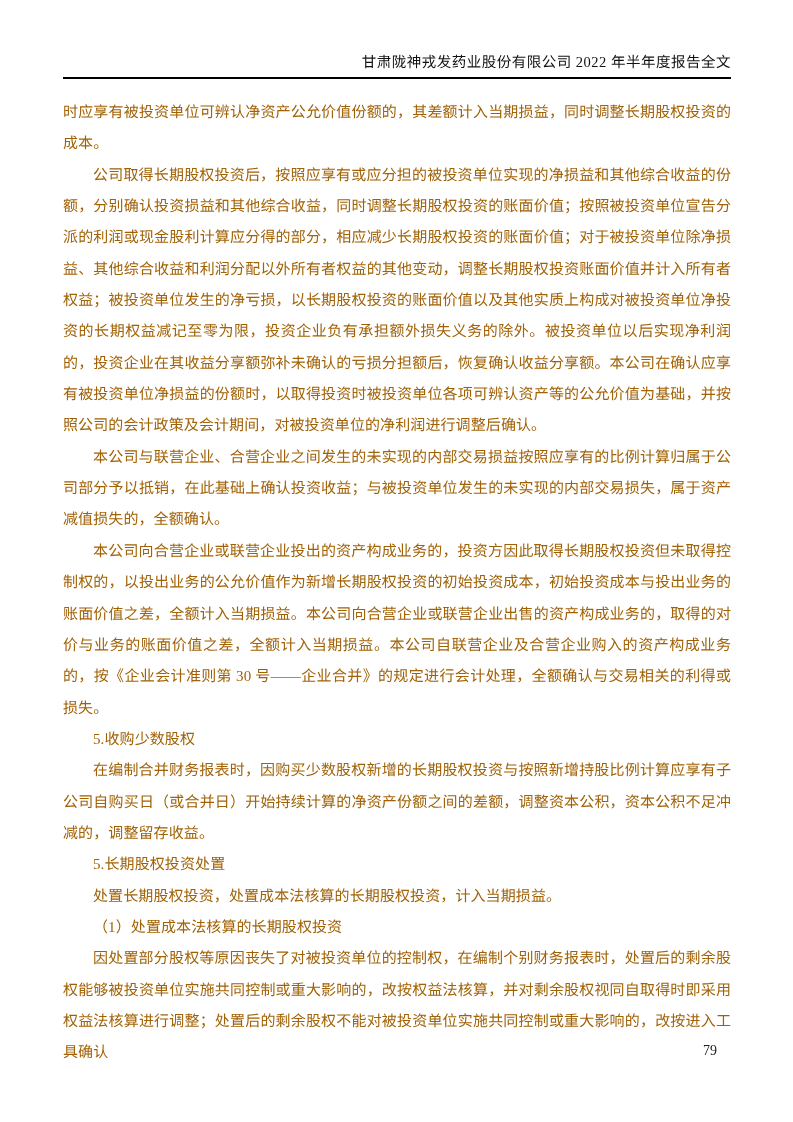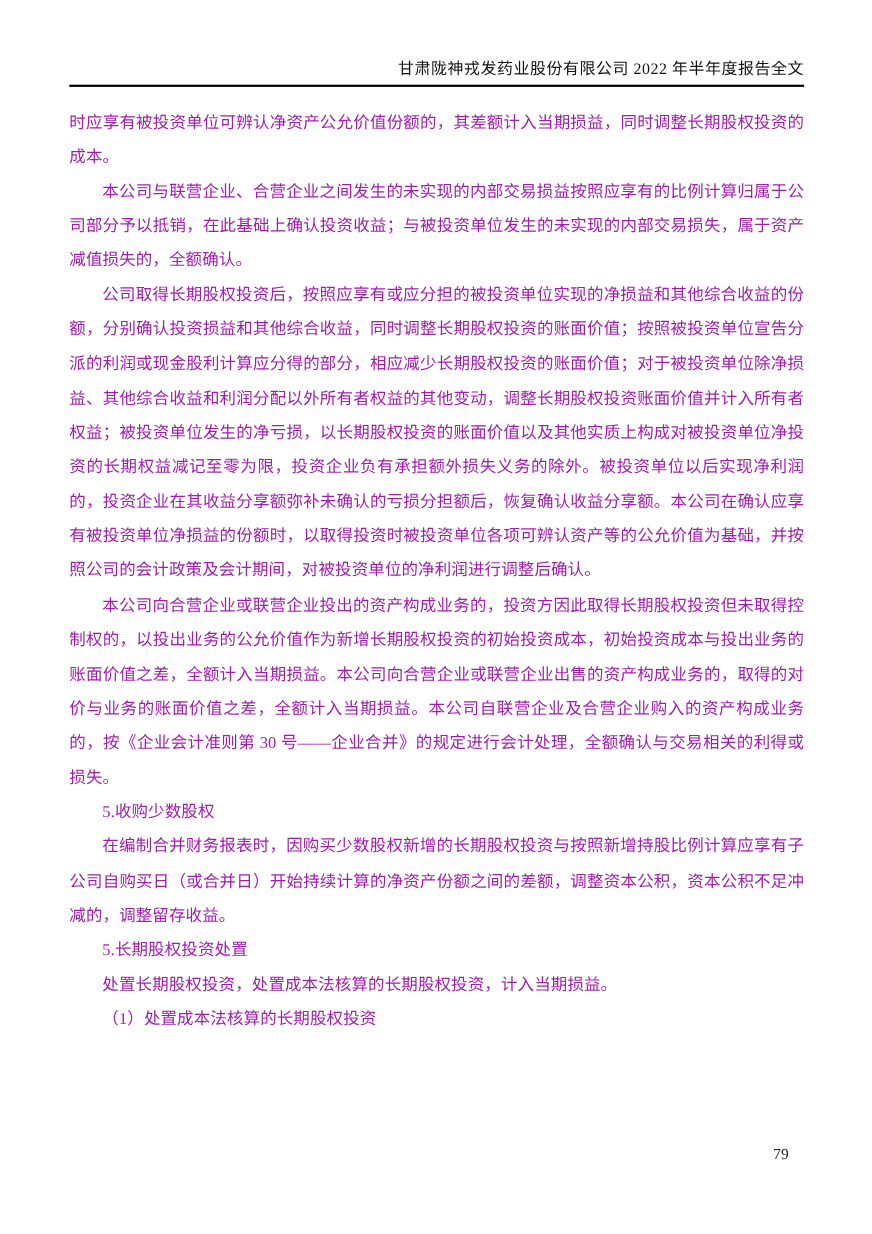--- a/index.html
+++ b/index.html
@@ -36,21 +36,21 @@
     top: 97px;
     left: 63px;
     width: 668px;
   }
   .content p {
     font-size: 15px;
     line-height: 31.35px;
     text-align: justify;
     text-indent: 2em;
     letter-spacing: 0.1px;
-    color: #a21caf;
+    color: #a16207;
     word-break: break-all;
   }
   .content p.no-indent { text-indent: 0; }
   .footer {
     position: absolute;
     right: 76px;
     bottom: 63px;
     font-size: 14px;
     color: #222;
     text-align: center;
@@ -62,25 +62,26 @@
 <div class="page">
 
   <div class="header">
     <span>甘肃陇神戎发药业股份有限公司 2022 年半年度报告全文</span>
   </div>
 
   <div class="header-rule"></div>
 
   <div class="content">
     <p class="no-indent">时应享有被投资单位可辨认净资产公允价值份额的，其差额计入当期损益，同时调整长期股权投资的成本。</p>
+    <p>公司取得长期股权投资后，按照应享有或应分担的被投资单位实现的净损益和其他综合收益的份额，分别确认投资损益和其他综合收益，同时调整长期股权投资的账面价值；按照被投资单位宣告分派的利润或现金股利计算应分得的部分，相应减少长期股权投资的账面价值；对于被投资单位除净损益、其他综合收益和利润分配以外所有者权益的其他变动，调整长期股权投资账面价值并计入所有者权益；被投资单位发生的净亏损，以长期股权投资的账面价值以及其他实质上构成对被投资单位净投资的长期权益减记至零为限，投资企业负有承担额外损失义务的除外。被投资单位以后实现净利润的，投资企业在其收益分享额弥补未确认的亏损分担额后，恢复确认收益分享额。本公司在确认应享有被投资单位净损益的份额时，以取得投资时被投资单位各项可辨认资产等的公允价值为基础，并按照公司的会计政策及会计期间，对被投资单位的净利润进行调整后确认。</p>
     <p>本公司与联营企业、合营企业之间发生的未实现的内部交易损益按照应享有的比例计算归属于公司部分予以抵销，在此基础上确认投资收益；与被投资单位发生的未实现的内部交易损失，属于资产减值损失的，全额确认。</p>
-    <p>公司取得长期股权投资后，按照应享有或应分担的被投资单位实现的净损益和其他综合收益的份额，分别确认投资损益和其他综合收益，同时调整长期股权投资的账面价值；按照被投资单位宣告分派的利润或现金股利计算应分得的部分，相应减少长期股权投资的账面价值；对于被投资单位除净损益、其他综合收益和利润分配以外所有者权益的其他变动，调整长期股权投资账面价值并计入所有者权益；被投资单位发生的净亏损，以长期股权投资的账面价值以及其他实质上构成对被投资单位净投资的长期权益减记至零为限，投资企业负有承担额外损失义务的除外。被投资单位以后实现净利润的，投资企业在其收益分享额弥补未确认的亏损分担额后，恢复确认收益分享额。本公司在确认应享有被投资单位净损益的份额时，以取得投资时被投资单位各项可辨认资产等的公允价值为基础，并按照公司的会计政策及会计期间，对被投资单位的净利润进行调整后确认。</p>
     <p>本公司向合营企业或联营企业投出的资产构成业务的，投资方因此取得长期股权投资但未取得控制权的，以投出业务的公允价值作为新增长期股权投资的初始投资成本，初始投资成本与投出业务的账面价值之差，全额计入当期损益。本公司向合营企业或联营企业出售的资产构成业务的，取得的对价与业务的账面价值之差，全额计入当期损益。本公司自联营企业及合营企业购入的资产构成业务的，按《企业会计准则第 30 号——企业合并》的规定进行会计处理，全额确认与交易相关的利得或损失。</p>
     <p>5.收购少数股权</p>
     <p>在编制合并财务报表时，因购买少数股权新增的长期股权投资与按照新增持股比例计算应享有子公司自购买日（或合并日）开始持续计算的净资产份额之间的差额，调整资本公积，资本公积不足冲减的，调整留存收益。</p>
     <p>5.长期股权投资处置</p>
     <p>处置长期股权投资，处置成本法核算的长期股权投资，计入当期损益。</p>
     <p>（1）处置成本法核算的长期股权投资</p>
+    <p>因处置部分股权等原因丧失了对被投资单位的控制权，在编制个别财务报表时，处置后的剩余股权能够被投资单位实施共同控制或重大影响的，改按权益法核算，并对剩余股权视同自取得时即采用权益法核算进行调整；处置后的剩余股权不能对被投资单位实施共同控制或重大影响的，改按进入工具确认</p>
   </div>
 
   <div class="footer">79</div>
 
 </div>
 
 </body></html>

